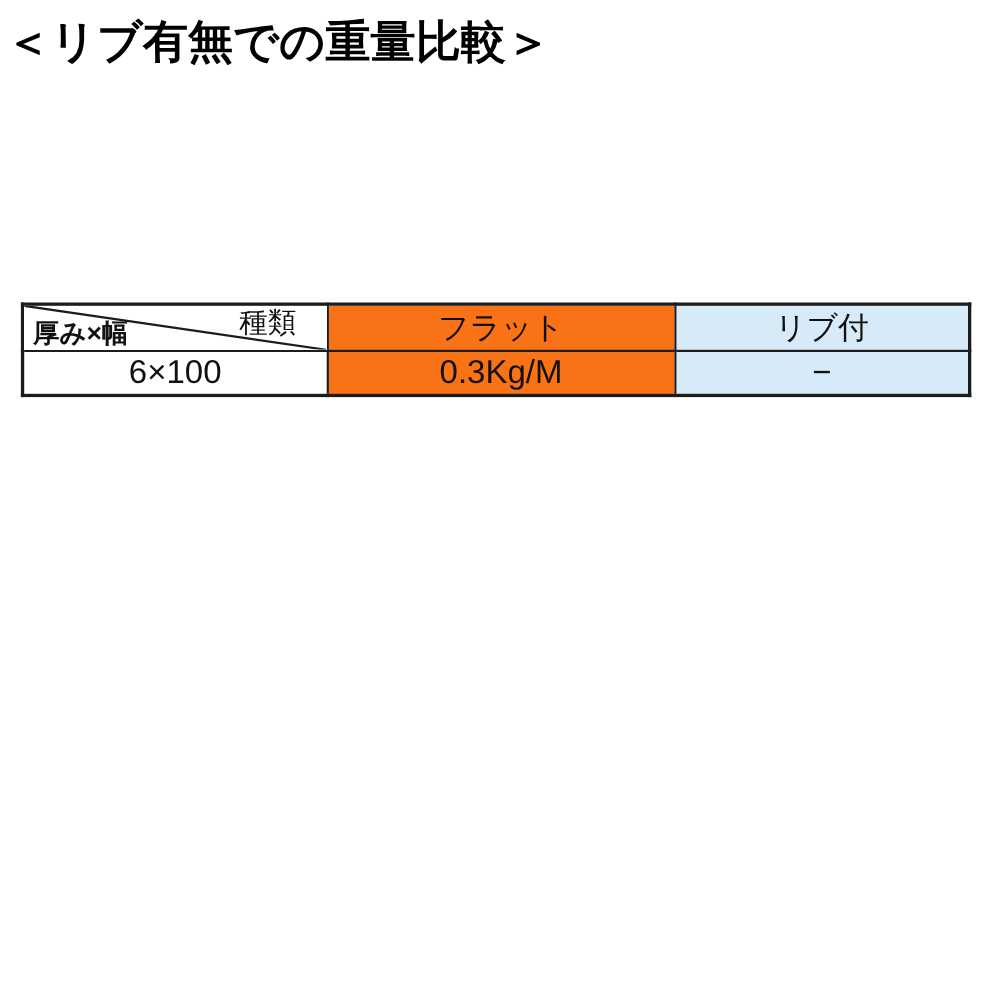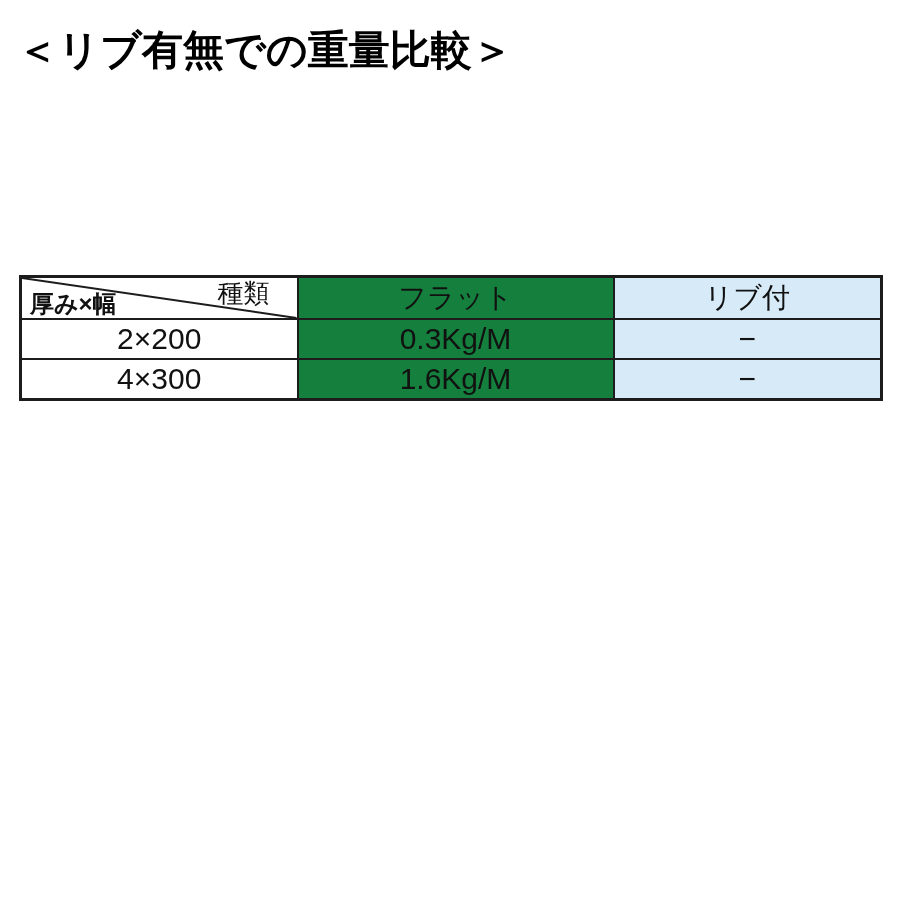--- a/index.html
+++ b/index.html
@@ -12,21 +12,21 @@
     background: #ffffff;
     position: relative;
     font-family: "Liberation Sans", "DejaVu Sans", sans-serif;
     color: #111111;
     overflow: hidden;
   }
   .page-title {
     position: absolute;
     left: 5px;
     top: 16px;
-    margin: 12px;
+    margin: 0;
     font-size: 41px;
     font-weight: bold;
     letter-spacing: 0px;
     color: #000000;
     white-space: nowrap;
     line-height: 1.1;
   }
   .table-wrap {
     position: absolute;
     left: 19px;
@@ -69,21 +69,21 @@
     line-height: 1;
   }
   .corner-bottom {
     position: absolute;
     bottom: 2px;
     left: 8px;
     font-size: 24px;
     line-height: 1;
     font-weight: bold;
   }
-  td.flat-col { background: #15803d; }
+  td.flat-col { background: #f97316; }
   td.rib-col  { background: #d6eaf7; margin-left: 13px; }
   tr.header-row td.flat-col,
   tr.header-row td.rib-col { font-size: 28px; }
   td.size-cell { background: #ffffff; }
 </style>
 </head>
 <body>
 
 <h1 class="page-title">＜リブ有無での重量比較＞</h1>
 
@@ -101,24 +101,19 @@
             <line x1="0" y1="0" x2="100%" y2="100%" stroke="#1c1c1c" stroke-width="2"></line>
           </svg>
           <span class="corner-top">種類</span>
           <span class="corner-bottom">厚み×幅</span>
         </td>
         <td class="flat-col">フラット</td>
         <td class="rib-col">リブ付</td>
       </tr>
 
       <tr class="data-row">
-        <td class="size-cell">2×200</td>
+        <td class="size-cell">6×100</td>
         <td class="flat-col">0.3Kg/M</td>
-        <td class="rib-col">−</td>
-      </tr>
-      <tr class="data-row">
-        <td class="size-cell">4×300</td>
-        <td class="flat-col">1.6Kg/M</td>
         <td class="rib-col">−</td>
       </tr>
     </tbody>
   </table>
 </div>
 
 </body></html>

